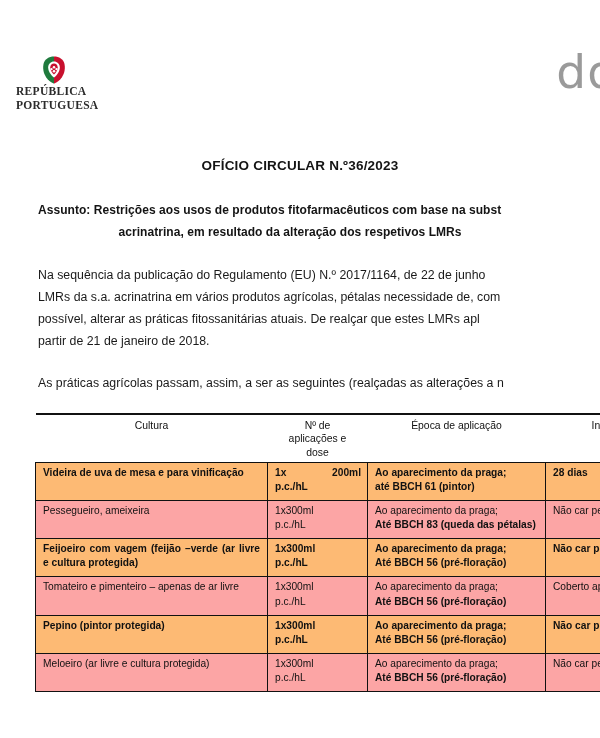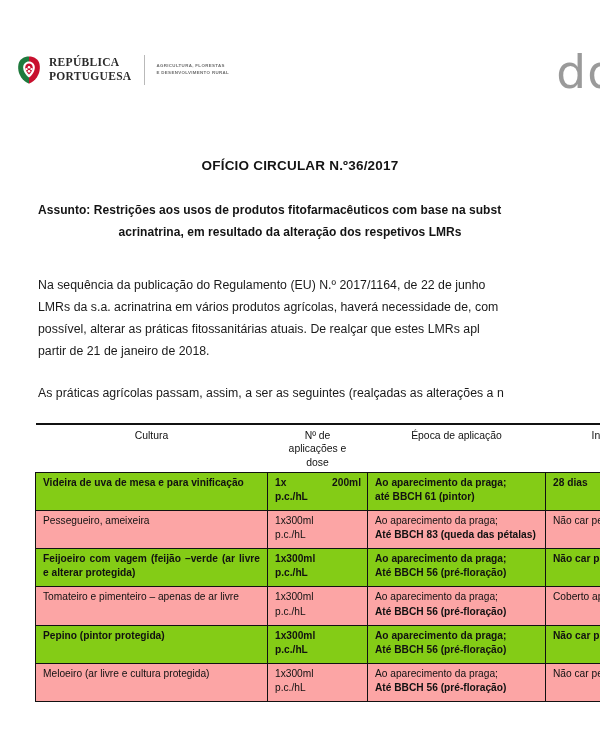--- a/index.html
+++ b/index.html
@@ -22,20 +22,21 @@
     position: relative;
     height: 112px;
     overflow: hidden;
   }
   .brand {
     position: absolute;
     left: 16px;
     top: 55px;
     display: flex;
     align-items: center;
+    flex-direction: column;
   }
   .emblem {
     width: 26px;
     height: 30px;
     margin-right: 7px;
     flex: 0 0 auto;
   }
   .brand-name {
     font-family: "Liberation Serif", serif;
     font-size: 11.5px;
@@ -96,21 +97,21 @@
     color: #141414;
     white-space: nowrap;
     overflow: hidden;
   }
   .subject .line2 {
     display: block;
     text-align: center;
     padding-right: 44px;
   }
   .para {
-    margin: 32px 0 0 0;
+    margin: 22px 0 0 0;
     padding: 0 0 0 38px;
     font-size: 12.3px;
     line-height: 1.78;
     color: #1a1a1a;
     letter-spacing: 0.02px;
   }
   .para .ln {
     display: block;
     white-space: nowrap;
     overflow: hidden;
@@ -158,21 +159,21 @@
   table.prac td {
     vertical-align: top;
     padding: 3px 7px 6px 7px;
     border-left: 1.2px solid #111;
     border-right: 1.2px solid #111;
     border-bottom: 1.2px solid #111;
     line-height: 1.38;
     color: #111;
   }
   table.prac tbody tr.shaded td {
-    background: #84cc16;
+    background: #fdba74;
     font-weight: bold;
   }
   table.prac tbody tr.plain td { background: #fca5a5; }
 
   td.cult { text-align: justify; text-justify: inter-word; }
   td.num, td.epoca, td.intervalo { }
   td.epoca .l1 { display: block; }
   td.epoca .l2 { display: block; font-weight: bold; }
   table.prac tbody tr.shaded td.epoca .l1 { font-weight: bold; }
   td.intervalo { text-align: justify; }
@@ -208,30 +209,30 @@
     <span class="brand-divider"></span>
     <span class="brand-dept">AGRICULTURA, FLORESTAS
 E DESENVOLVIMENTO RURAL</span>
   </div>
 
   <div class="rh-logo">dq</div>
 </div>
 
 <div class="sheet">
 
-  <div class="doc-title">OFÍCIO CIRCULAR N.º36/2017</div>
+  <div class="doc-title">OFÍCIO CIRCULAR N.º36/2023</div>
 
   <div class="subject">
     <span>Assunto: Restrições aos usos de produtos fitofarmacêuticos com base na subst</span>
     <span class="line2">acrinatrina, em resultado da alteração dos respetivos LMRs</span>
   </div>
 
   <div class="para justified">
     <span class="ln">Na sequência da publicação do Regulamento (EU) N.º 2017/1164, de 22 de junho</span>
-    <span class="ln">LMRs da s.a. acrinatrina em vários produtos agrícolas, haverá necessidade de, com</span>
+    <span class="ln">LMRs da s.a. acrinatrina em vários produtos agrícolas, pétalas necessidade de, com</span>
     <span class="ln">possível, alterar as práticas fitossanitárias atuais. De realçar que estes LMRs apl</span>
     <span class="ln">partir de 21 de janeiro de 2018.</span>
   </div>
 
   <div class="para para2">
     <span class="ln">As práticas agrícolas passam, assim, a ser as seguintes (realçadas as alterações a n</span>
   </div>
 
   <div class="tbl-wrap">
     <table class="prac">
@@ -284,21 +285,21 @@
             <span class="dose-row">p.c./hL</span>
           </td>
           <td class="epoca">
             <span class="l1">Ao aparecimento da praga;</span>
             <span class="l2">Até BBCH 83 (queda das pétalas)</span>
           </td>
           <td class="intervalo">Não car pela aplicaçã</td>
         </tr>
 
         <tr class="shaded">
-          <td class="cult">Feijoeiro com vagem (feijão –verde (ar livre e alterar protegida)</td>
+          <td class="cult">Feijoeiro com vagem (feijão –verde (ar livre e cultura protegida)</td>
           <td class="num">
             <span class="dose-row">1x300ml</span>
             <span class="dose-row">p.c./hL</span>
           </td>
           <td class="epoca">
             <span class="l1">Ao aparecimento da praga;</span>
             <span class="l2">Até BBCH 56 (pré-floração)</span>
           </td>
           <td class="intervalo">Não car pela aplicaçã</td>
         </tr>

